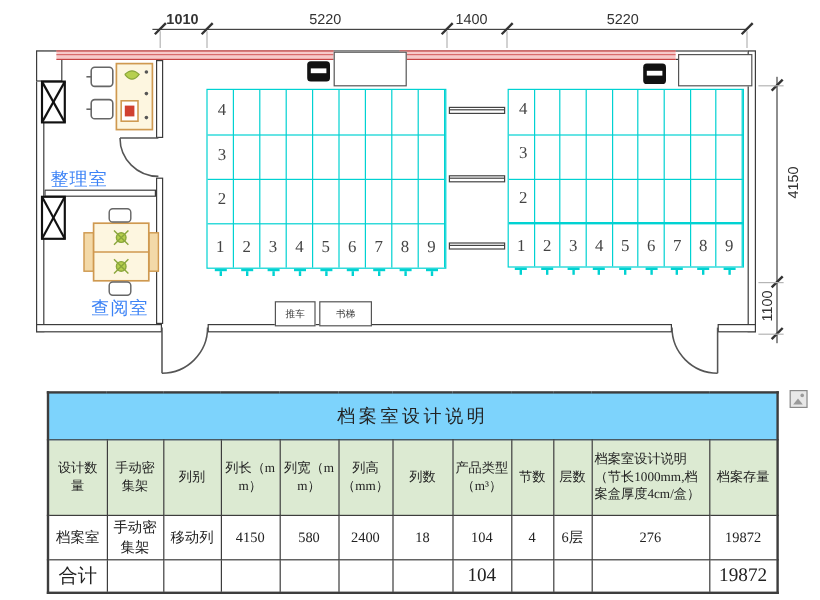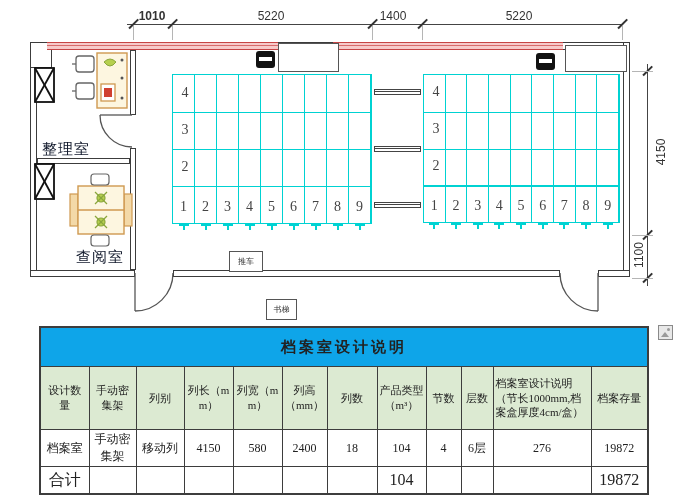--- a/index.html
+++ b/index.html
@@ -40,28 +40,28 @@
   .rail::after{content:"";position:absolute;left:0;right:0;top:1.3px;height:1.1px;background:#444;}
 
   .device{position:absolute;width:19px;height:17px;background:#121212;border-radius:3px;}
   .device::after{content:"";position:absolute;left:3px;top:6px;width:13px;height:4px;background:#fff;}
 
   .cabinet{position:absolute;border:1.5px solid #555;background:#fff;box-sizing:border-box;}
 
   .smallbox{position:absolute;border:1.2px solid #555;background:#fff;box-sizing:border-box;
             display:flex;align-items:center;justify-content:center;font-size:8px;color:#333;}
 
-  .roomlabel{position:absolute;font-size:15px;color:#0f172a;letter-spacing:1px;white-space:nowrap;}
+  .roomlabel{position:absolute;font-size:15px;color:#3b82f6;letter-spacing:1px;white-space:nowrap;}
 
   
   .spec{position:absolute;border-collapse:collapse;table-layout:fixed;background:#fff;
         font-family:"Liberation Serif","DejaVu Serif",serif;}
   .spec td{border:1.3px solid #3d3d3d;text-align:center;vertical-align:middle;
            padding:1px 2px;color:#222;word-break:break-all;}
-  .spec .title{font-size:15px;letter-spacing:3px;height:36px;background:#0ea5e9;font-weight:bold;}
+  .spec .title{font-size:15px;letter-spacing:3px;height:36px;background:#7dd3fc;}
   .spec .hdr td{background:#dcead2;font-size:11px;height:60px;line-height:1.35;}
   .spec .datarow td{font-size:12px;height:34px;}
   .spec .totalrow td{font-size:16px;height:24px;}
   .spec{border:2px solid #3d3d3d;}
 
   .imgicon{position:absolute;width:15px;height:15px;border:1.4px solid #8a8a8a;background:#e8e8e8;
            box-sizing:border-box;}
   .imgicon::after{content:"";position:absolute;left:2px;top:6px;width:0;height:0;
                   border-left:4px solid transparent;border-right:4px solid transparent;
                   border-bottom:5px solid #9a9a9a;}
@@ -264,21 +264,21 @@
     <span class="rlab" style="top:calc(62.5% - 9px);">2</span>
   </div>
 
   <div class="rail" style="left:374px;top:89px;width:47px;"></div>
   <div class="rail" style="left:374px;top:146px;width:47px;"></div>
   <div class="rail" style="left:374px;top:202px;width:47px;"></div>
 
   <div class="smallbox" style="left:229px;top:251px;width:34px;height:21px;">
       <span>推车</span>
     </div>
-  <div class="smallbox" style="left:266px;top:251px;width:31px;height:21px;margin-top:48px;">
+  <div class="smallbox" style="left:266px;top:251px;width:44px;height:21px;">
       <span>书梯</span>
     </div>
 
   <table class="spec" style="left:39px;top:326px;width:609px;">
     <colgroup>
       <col style="width:49px">
         <col style="width:47px">
         <col style="width:48px">
         <col style="width:49px">
       <col style="width:49px">

